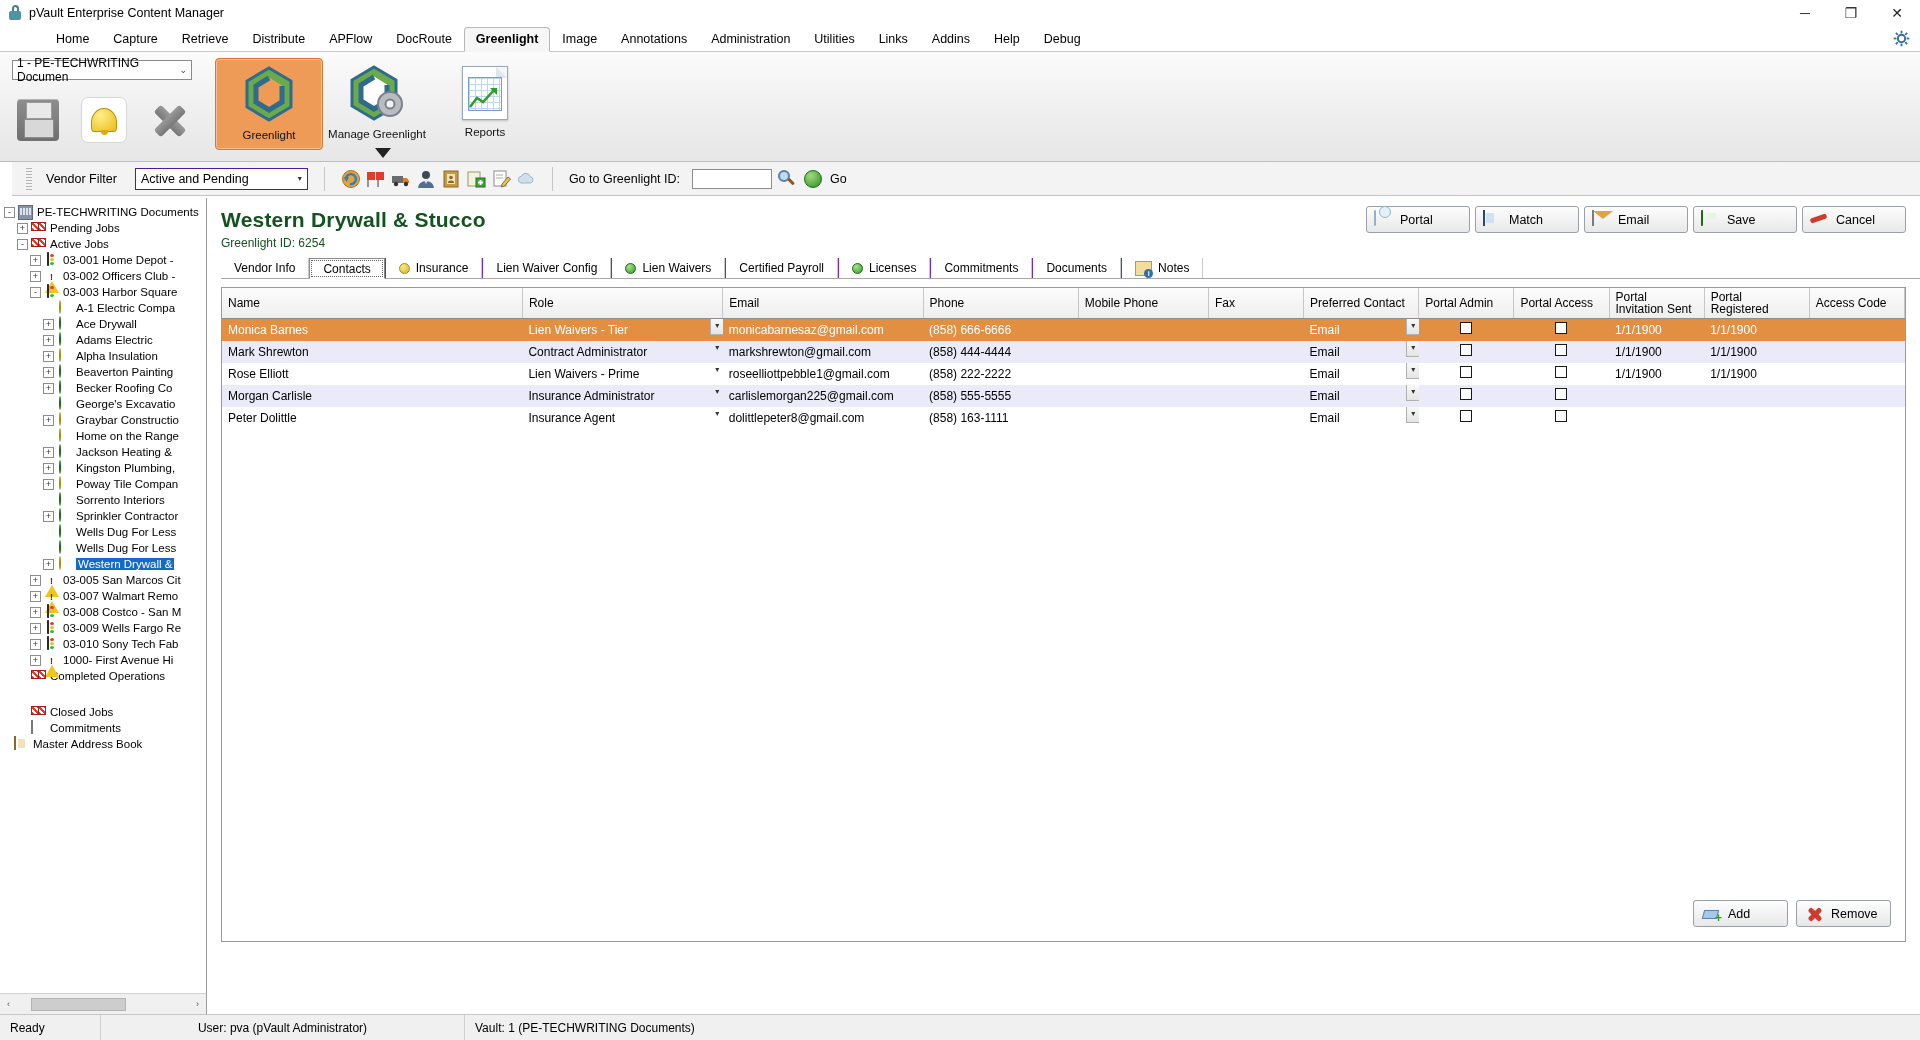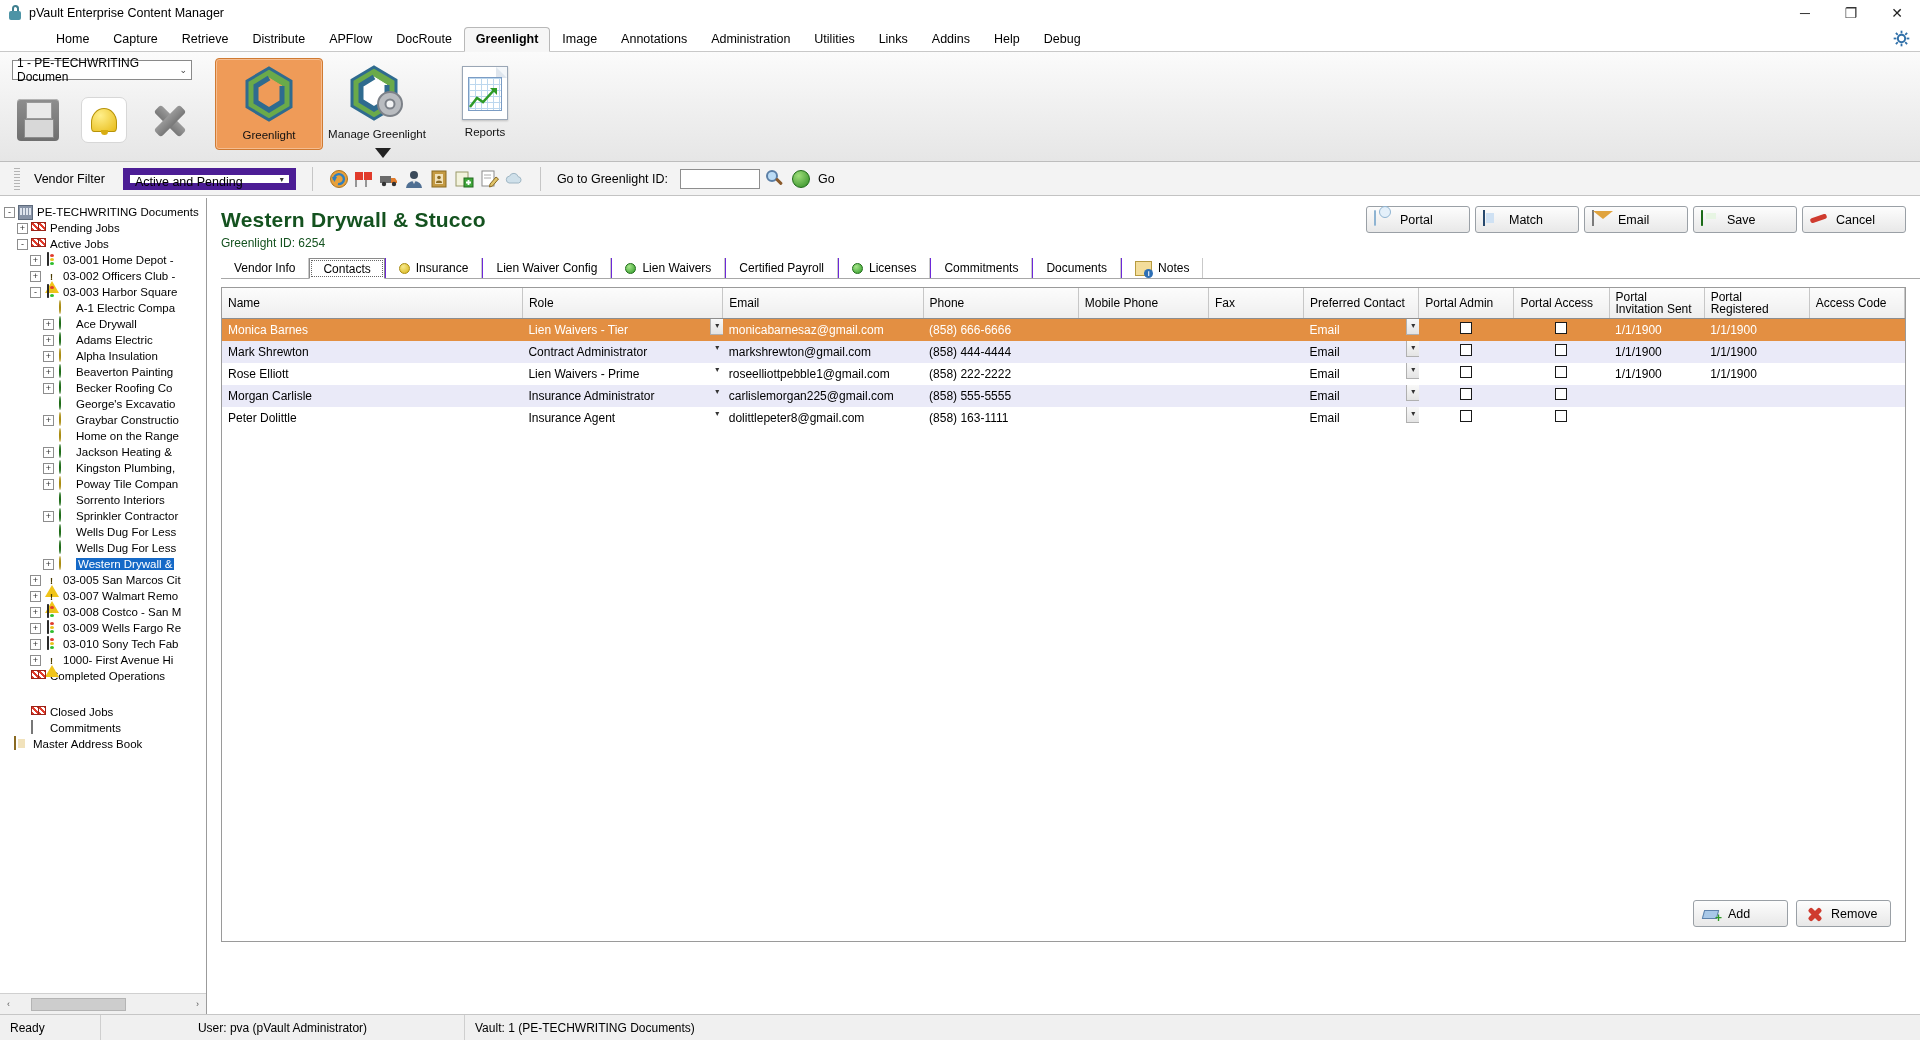--- a/index.html
+++ b/index.html
@@ -106,27 +106,28 @@
   .rptarrow{position:absolute;left:6px;bottom:10px;width:30px;height:22px;}
 
   .ribbon .dropdown-arrow { position:absolute; left:375px; top:96px;
       width:0;height:0;border-left:8px solid transparent;border-right:8px solid transparent;border-top:10px solid #222; }
 
   
   .filterbar {
     height:34px; background:#f3f3f3; border-bottom:1px solid #c3c3c3;
     display:flex; align-items:center; padding-left:14px; gap:0px;
     position:relative;
+    margin-left:12px;
   }
   .filterbar .gripper { width:6px;height:22px;
     background:repeating-linear-gradient(to bottom,#b4b4b4 0 1px,transparent 1px 3px);
     margin-right:14px; }
   .flabel { font-size:12.5px; margin-right:18px; }
-  .fselect { width:173px;height:22px;border:7px solid #4c1d95;background:#fff;
-             display:flex;justify-content:space-between;padding:0 5px;font-size:12.5px;gap:24px;}
+  .fselect { width:173px;height:22px;border:1px solid #4c1d95;background:#fff;
+             display:flex;align-items:center;justify-content:space-between;padding:0 5px;font-size:12.5px;gap:24px;}
   .fselect .caret{font-size:8px;color:#333;}
   .tb-sep { width:1px; height:24px; background:#c6c6c6; margin:0 16px; }
   .mini-icons { display:flex; align-items:center; gap:5px; }
   .mi { width:20px;height:20px;position:relative;display:inline-block;}
   .goto-label { font-size:12.5px; margin-right:12px; }
   .goto-input { width:80px;height:20px;border:1px solid #8e8e8e;background:#fff; }
   .magnif { width:18px;height:18px;margin:0 8px 0 6px;position:relative;}
   .magnif .lens{position:absolute;left:0;top:0;width:12px;height:12px;border:2px solid #5b7fa6;border-radius:50%;background:#bcdcf5;}
   .magnif .hdl{position:absolute;left:9px;top:10px;width:8px;height:3px;background:#8a5a2b;transform:rotate(45deg);border-radius:1px;}
   .greenball{width:18px;height:18px;border-radius:50%;

